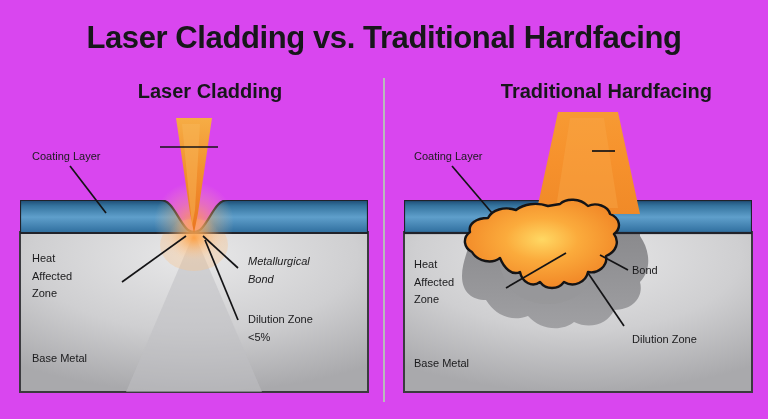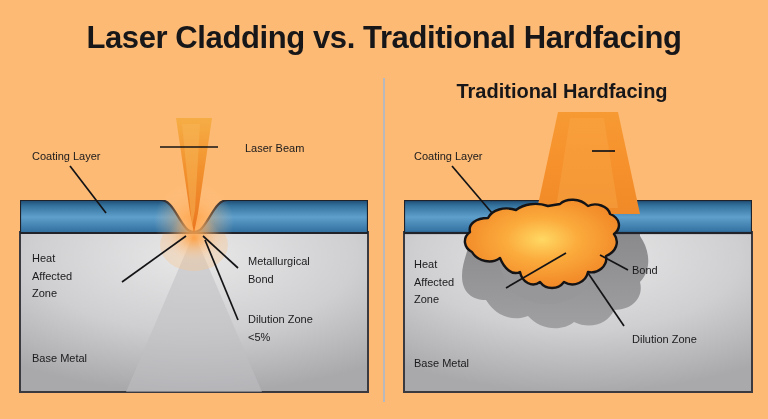--- a/index.html
+++ b/index.html
@@ -11,21 +11,21 @@
     width: 768px;
     height: 419px;
     font-family: "Liberation Sans", sans-serif;
     overflow: hidden;
     position: relative;
   }
   #stage {
     position: relative;
     width: 768px;
     height: 419px;
-    background: #fdba74;
+    background: #d946ef;
   }
   .main-title {
     position: absolute;
     top: 20px;
     left: 0;
     width: 768px;
     text-align: center;
     font-size: 31px;
     font-weight: bold;
     color: #17171a;
@@ -35,21 +35,21 @@
   .panel-title {
     position: absolute;
     top: 80px;
     font-size: 20px;
     font-weight: bold;
     color: #17171a;
     text-align: center;
     white-space: nowrap;
   }
   #title-left  { left: 60px;  width: 300px; }
-  #title-right { left: 412px; width: 300px; }
+  #title-right { left: 412px; width: 300px; text-align: right; }
   .divider {
     position: absolute;
     left: 383px;
     top: 78px;
     width: 2px;
     height: 324px;
     background: #b9b9bb;
   }
   .svg-layer {
     position: absolute;
@@ -64,20 +64,21 @@
     white-space: nowrap;
   }
 </style>
 </head>
 <body>
 
 <div id="stage">
 
   <div class="main-title">Laser Cladding vs. Traditional Hardfacing</div>
 
+  <div class="panel-title" id="title-left">Laser Cladding</div>
   <div class="panel-title" id="title-right">Traditional Hardfacing</div>
 
   <div class="divider"></div>
 
   <svg class="svg-layer" width="768" height="419">
     <defs>
       <linearGradient id="coatGrad" x1="0" y1="0" x2="0" y2="1">
         <stop offset="0%" stop-color="#1b4straight"></stop>
       </linearGradient>
       <linearGradient id="coatingGrad" x1="0" y1="0" x2="0" y2="1">
@@ -216,29 +217,28 @@
         <path d="M615,151 L592,151"></path>
         <path d="M506,288 L566,253"></path>
         <path d="M628,270 L600,255"></path>
         <path d="M624,326 L588,273"></path>
       </g>
     </g>
   </svg>
 
   <div class="lbl" style="left:32px; top:148px;">Coating Layer</div>
 
-  <div class="lbl" style="left:245px; top:140px;">Laser Beam</div>
 
   <div class="lbl" style="left:32px; top:250px;">
     <div>Heat</div>
     <div>Affected</div>
     <div>Zone</div>
   </div>
 
-  <div class="lbl" style="left:248px; top:253px;">
+  <div class="lbl" style="left:248px; top:253px;font-style:italic;">
     <div>Metallurgical</div>
     <div>Bond</div>
   </div>
 
   <div class="lbl" style="left:248px; top:311px;">
     <div>Dilution Zone</div>
     <div class="bold">&lt;5%</div>
   </div>
 
   <div class="lbl" style="left:32px; top:350px;">Base Metal</div>

